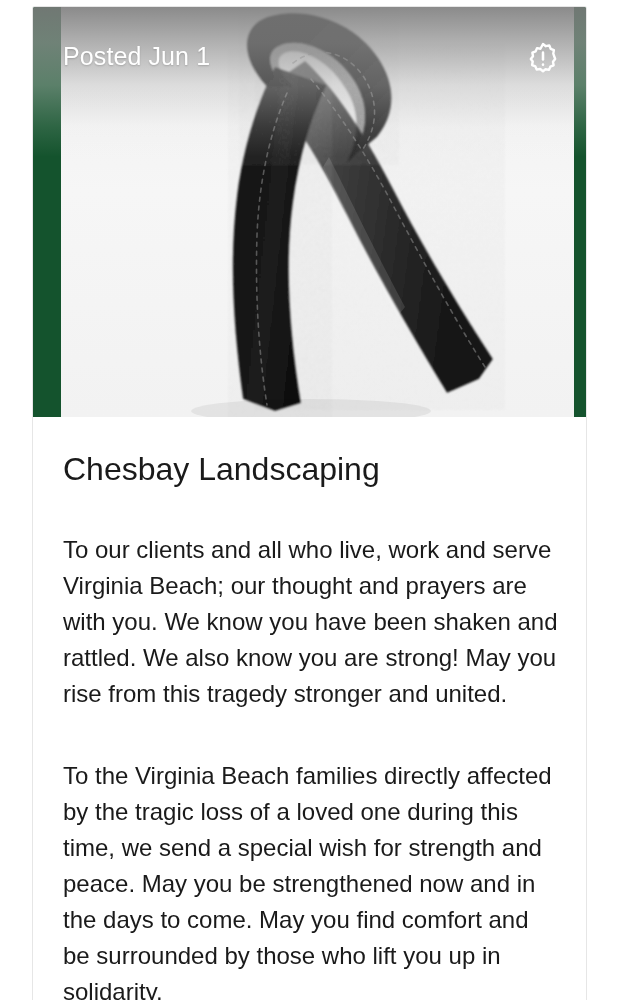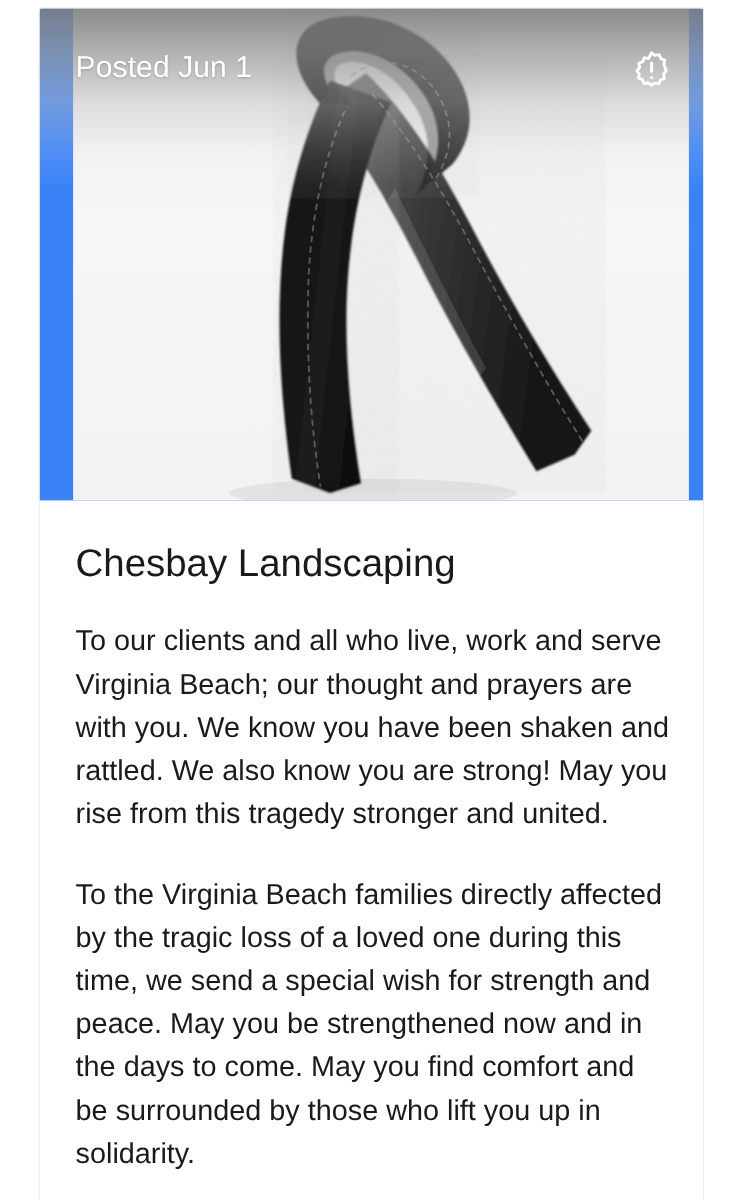--- a/index.html
+++ b/index.html
@@ -34,21 +34,21 @@
     border-bottom: none;
     border-radius: 3px 3px 0 0;
     overflow: hidden;
   }
 
   
   .post-media {
     position: relative;
     width: 100%;
     height: 410px;
-    background: #3b82f6;
+    background: #14532d;
     overflow: hidden;
     text-decoration: underline;
   }
 
   .photo {
     position: absolute;
     left: 28px;
     top: 0;
     width: 513px;
     height: 410px;
@@ -116,21 +116,21 @@
 
   .post-headline {
     margin-top: 32px;
     font-size: 24px;
     line-height: 32px;
     color: #1a1a1a;
     letter-spacing: 0.1px;
   }
 
   .post-para {
-    margin-top: 31px;
+    margin-top: 46px;
     font-size: 24px;
     line-height: 36px;
     color: #1a1a1a;
   }
 </style>
 </head>
 <body>
 
 <div class="screen">
 

